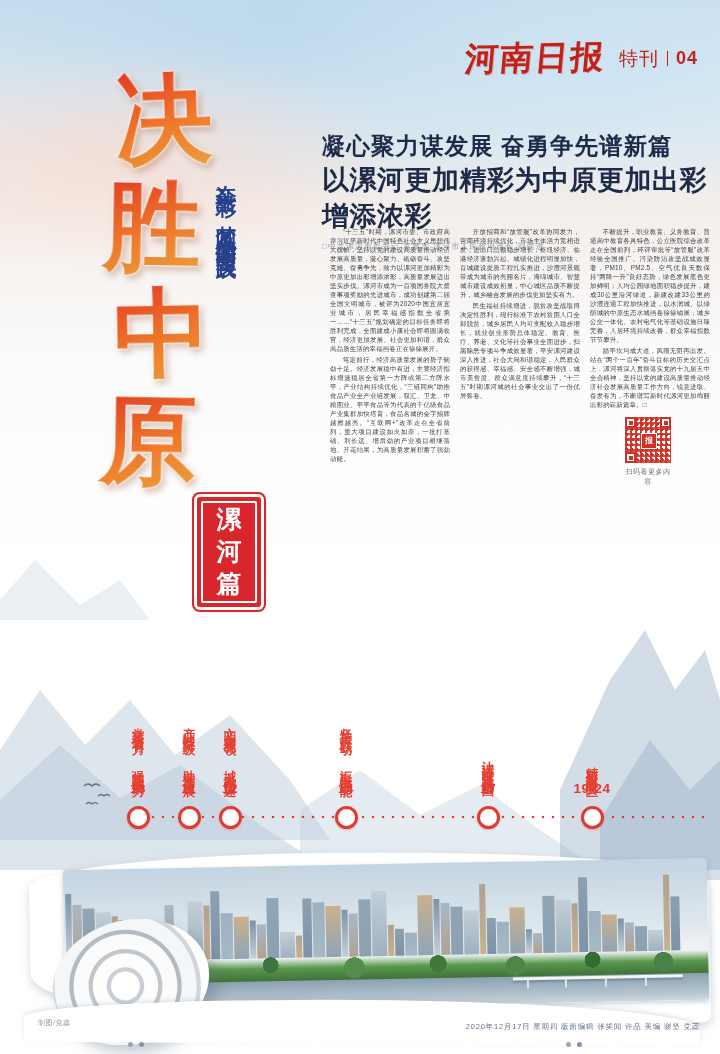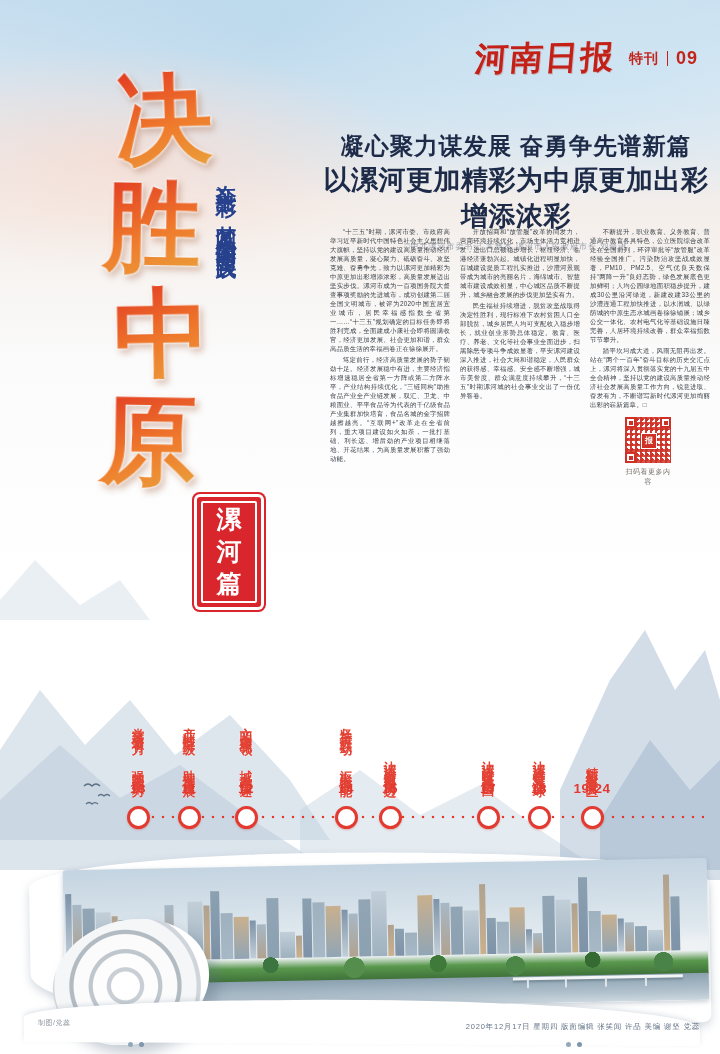--- a/index.html
+++ b/index.html
@@ -9,21 +9,21 @@
           radial-gradient(ellipse 420px 160px at 16% 15%, rgba(248,219,208,.75), transparent 70%),
           radial-gradient(ellipse 500px 200px at 85% 6%, rgba(205,228,243,.9), transparent 70%),
           radial-gradient(ellipse 600px 240px at 40% 2%, rgba(186,216,236,.85), transparent 75%),
           linear-gradient(180deg,#c9dfef 0%,#dfeaf3 9%,#f4eeea 20%,#fbfbfb 34%,#ffffff 55%);}
   
   .masthead{position:absolute;top:36px;right:22px;display:flex;align-items:center;gap:14px;}
   .paper-name{font-family:"DejaVu Serif","Liberation Serif",serif;font-weight:bold;
       font-size:33px;color:#c32017;transform:skewX(-6deg) rotate(-1deg);letter-spacing:2px;
       text-shadow:1px 1px 0 rgba(195,32,23,.25);}
   .edition{display:flex;align-items:center;gap:8px;color:#c3231b;}
-  .edition .ed-label{font-weight:bold;font-size:14px;letter-spacing:1px;}
+  .edition .ed-label{font-weight:normal;font-size:19px;letter-spacing:1px;}
   .edition .ed-sep{width:1px;height:15px;background:#c3231b;}
   .edition .ed-page{font-size:18px;font-weight:bold;letter-spacing:1px;}
   
   .banner-title{position:absolute;left:76px;top:66px;width:160px;text-align:center;}
   .banner-title .bchar{display:block;font-family:"DejaVu Serif","Liberation Serif",serif;
       font-weight:bold;font-size:97px;line-height:107px;
       background:linear-gradient(160deg,#e23a22 10%,#ef7a2c 55%,#e9a63e 95%);
       -webkit-background-clip:text;background-clip:text;color:transparent;
       filter:drop-shadow(0 0 1px #fff) drop-shadow(0 0 1px #fff) drop-shadow(3px 4px 3px rgba(170,110,80,.4));}
   .banner-title .bchar:nth-child(1){transform:translateX(8px) rotate(-2deg);}
@@ -34,21 +34,21 @@
       writing-mode:vertical-rl;font-size:21px;font-weight:bold;color:#27418d;
       letter-spacing:4px;text-shadow:0 0 2px rgba(255,255,255,.9);}
   
   .seal{position:absolute;left:197px;top:497px;width:64px;height:110px;background:#d9262c;
       border-radius:3px;box-shadow:0 0 0 3px #fff,0 0 0 5px #d9262c, 1px 2px 4px rgba(150,40,30,.35);}
   .seal-inner{position:absolute;inset:4px;border:2px solid #fff;border-radius:2px;
       display:flex;flex-direction:column;align-items:center;justify-content:center;gap:2px;}
   .seal-inner .schar{font-family:"DejaVu Serif","Liberation Serif",serif;
       font-weight:bold;font-size:25px;line-height:30px;color:#fff;}
   
-  .headline{position:absolute;left:322px;top:130px;width:388px;text-align:center;color:#1d2b49;}
+  .headline{position:absolute;left:322px;top:130px;width:388px;color:#1d2b49;}
   .headline .h1{font-size:23.5px;font-weight:800;letter-spacing:1px;line-height:32px;}
   .headline .h2{font-size:27px;font-weight:800;letter-spacing:0.5px;line-height:36px;}
   .byline{margin-top:7px;font-size:8px;color:#98a0ac;letter-spacing:1px;}
   .cols{position:absolute;left:330px;top:227px;width:380px;display:flex;gap:10px;}
   .col{width:120px;}
   .col p{margin:0 0 2px 0;font-size:6.4px;line-height:9px;color:#3c4249;
       text-align:justify;text-indent:2em;letter-spacing:.2px;}
   
   .qr-block{margin:8px 0 0 32px;width:52px;text-align:center;}
   .qr-code{width:46px;height:46px;margin:0 auto;position:relative;background:#fff;
@@ -136,21 +136,21 @@
     <path d="M560,250 L610,140 L645,90 L675,150 L705,110 L720,160 L720,330 L560,330 Z" fill="#9db4cb" opacity="0.45"></path>
     <path d="M600,280 L650,200 L690,250 L720,220 L720,340 L600,340 Z" fill="#8aa3bd" opacity="0.35"></path>
     <path d="M0,60 L35,20 L80,65 L120,40 L150,80 L0,80 Z" fill="#b9c9da" opacity="0.3"></path>
   </svg>
 
   <div class="masthead">
     <div class="paper-name">河南日报</div>
     <div class="edition">
       <span class="ed-label">特刊</span>
       <span class="ed-sep"></span>
-      <span class="ed-page">09</span>
+      <span class="ed-page">04</span>
     </div>
   </div>
 
   <div class="banner-title" id="banner-title">
       <span class="bchar">决</span>
       <span class="bchar">胜</span>
       <span class="bchar">中</span>
       <span class="bchar">原</span>
     </div>
   <div class="banner-subtitle">奋斗出彩、梦圆小康的河南实践</div>
@@ -215,55 +215,41 @@
         <div class="tl-circle"></div>
       </div>
       <div class="tl-item" style="left: 147px;">
         <div class="tl-label">
           <span>产业转型升级</span>
           <span>助推高质发展</span>
         </div>
         <div class="tl-num">11</div>
         <div class="tl-circle"></div>
       </div>
-      <div class="tl-item" style="left: 204px;">
+      <div class="tl-item" style="left: 188px;">
         <div class="tl-label">
           <span>文明创建统领</span>
           <span>城乡融合加速</span>
         </div>
         <div class="tl-num">12</div>
         <div class="tl-circle"></div>
       </div>
       <div class="tl-item" style="left: 304px;">
         <div class="tl-label">
           <span>坚持三力联动</span>
           <span>汇聚澎湃动能</span>
         </div>
         <div class="tl-num">14</div>
         <div class="tl-circle"></div>
       </div>
-      <div class="tl-item" style="left: 348px;">
-        <div class="tl-label">
-          <span>让漯河资源辐射周边</span>
-        </div>
-        <div class="tl-num">15</div>
-        <div class="tl-circle"></div>
-      </div>
       <div class="tl-item" style="left: 446px;">
         <div class="tl-label">
           <span>让漯河味道香飘全国</span>
         </div>
         <div class="tl-num">17</div>
-        <div class="tl-circle"></div>
-      </div>
-      <div class="tl-item" style="left: 497px;">
-        <div class="tl-label">
-          <span>让漯河符号写满全球</span>
-        </div>
-        <div class="tl-num">18</div>
         <div class="tl-circle"></div>
       </div>
       <div class="tl-item" style="left: 550px;">
         <div class="tl-label">
           <span>精彩纷呈看县区</span>
         </div>
         <div class="tl-num">19-24</div>
         <div class="tl-circle"></div>
       </div>
     </div>

